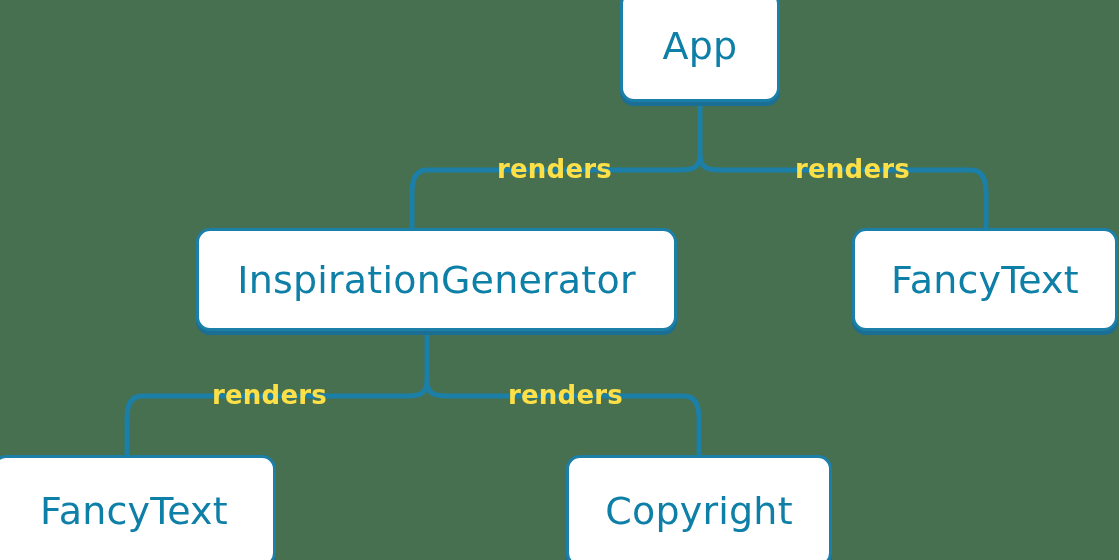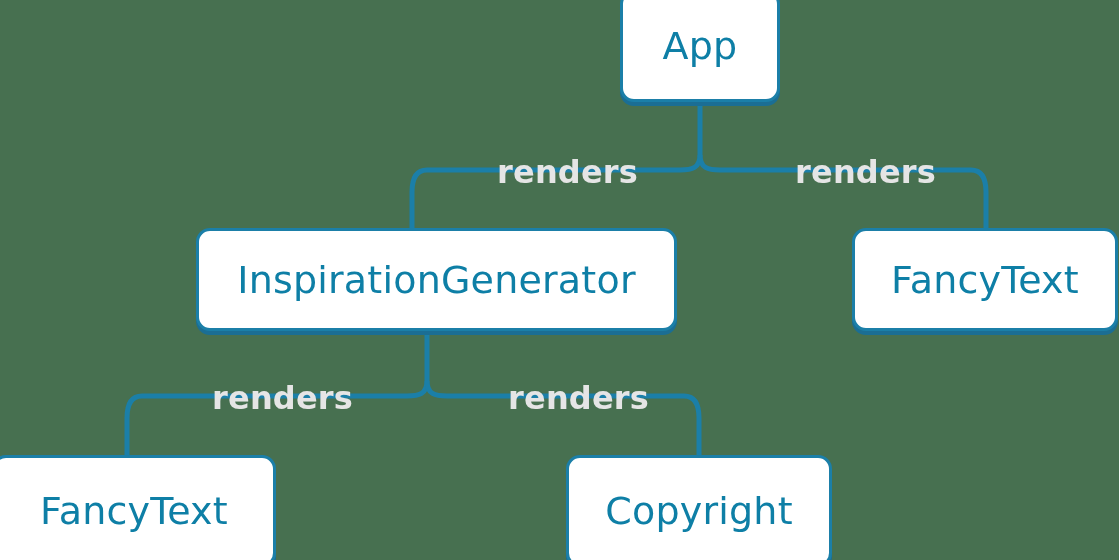--- a/index.html
+++ b/index.html
@@ -47,22 +47,22 @@
     z-index: 2;
   }
 
   .node-label {
     color: #0e7fa6;
     line-height: 1;
   }
 
   .edge-label {
     position: absolute;
-    color: #e5e5e5;
-    font-size: 32px;
+    color: #fde047;
+    font-size: 26px;
     font-weight: 600;
     letter-spacing: 0.2px;
     white-space: nowrap;
     z-index: 3;
     line-height: 1;
   }
 </style>
 </head>
 <body>
 

